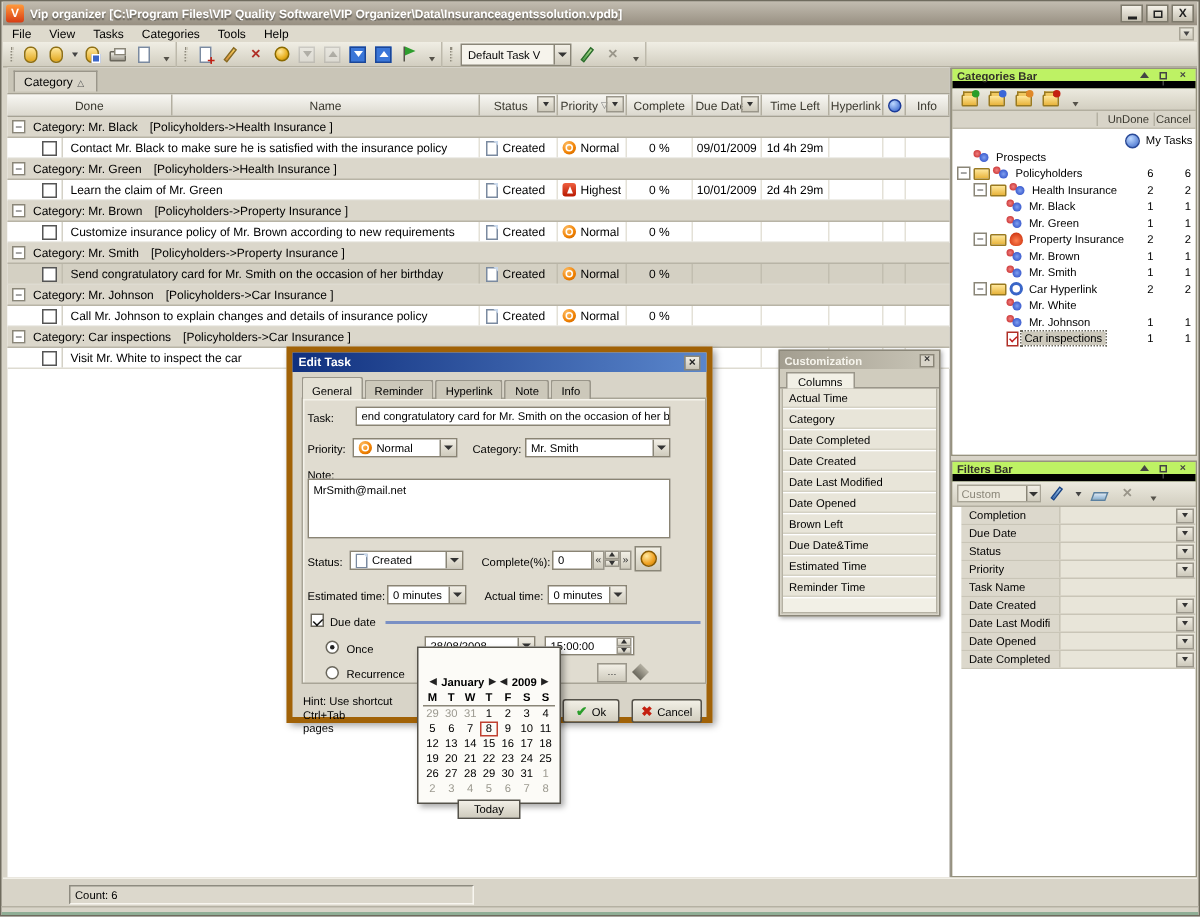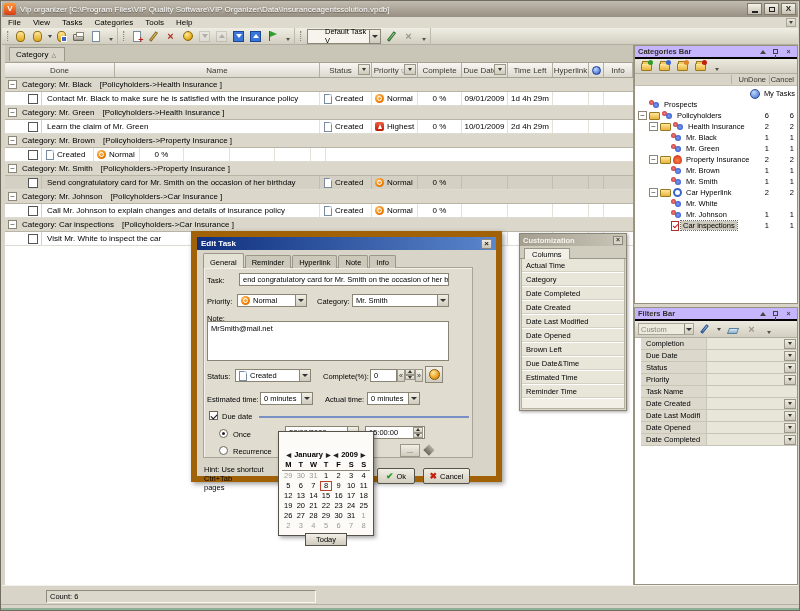--- a/index.html
+++ b/index.html
@@ -1,21 +1,21 @@
 <!DOCTYPE html>
 <html><head>
 <meta charset="utf-8">
 <style>
 *{margin:0;padding:0;box-sizing:border-box}
 body{font-family:"Liberation Sans",sans-serif;background:#6a6a6a;-webkit-font-smoothing:none}
 .window{position:relative;width:800px;height:611px;background:#d8d4c8;border:1px solid #6f6b5e;overflow:hidden;font-size:8px;color:#000}
 
 .titlebar{position:absolute;left:1px;top:0;right:1px;height:16px;background:linear-gradient(180deg,#c2bcb0,#978f81);display:flex;align-items:center;padding:0 2px}
 .app-icon{width:12px;height:12px;background:linear-gradient(#ff9a3c,#d83c14);border-radius:2px;color:#fff;font-weight:bold;font-size:8px;text-align:center;line-height:12px;flex:none}
-.title-text{color:#fff;font-weight:normal;font-size:8px;margin-left:4px;flex:1;white-space:nowrap;overflow:hidden;text-shadow:0 1px 1px rgba(0,0,0,.45)}
+.title-text{color:#fff;font-weight:bold;font-size:8px;margin-left:4px;flex:1;white-space:nowrap;overflow:hidden;text-shadow:0 1px 1px rgba(0,0,0,.45)}
 .winbtn{width:15px;height:12px;background:linear-gradient(#f4f1e8,#c6c1b2);border:1px solid #7e7a6c;margin-left:2px;display:inline-flex;align-items:center;justify-content:center;font-size:8px;font-weight:bold;color:#222;line-height:1}
 .g-min{width:6px;height:2px;background:#222;margin-top:6px}
 .g-res{width:6px;height:5px;border:1px solid #222}
 
 .menubar{position:absolute;left:1px;top:16px;right:1px;height:11px;background:#dedacd;display:flex;align-items:center;font-size:8px}
 .menu-item{padding:0 6px;line-height:11px}
 .menu-ovf{margin-left:auto;width:10px;height:9px;margin-right:2px;background:linear-gradient(#eceadf,#cfcbbd);border:1px solid #a8a496;display:flex;align-items:center;justify-content:center}
 .menu-ovf::after{content:'';border-left:2.5px solid transparent;border-right:2.5px solid transparent;border-top:3px solid #444}
 .toolbar{position:absolute;left:1px;top:27px;right:1px;height:17px;background:linear-gradient(#f0eee4,#d2cec0);border-bottom:1px solid #b2ae9f;display:flex;align-items:center}
 .tb-group{display:flex;align-items:center;height:17px;padding:0 2px;border-right:1px solid #bdb9ab}
@@ -45,21 +45,21 @@
 .ic.arrbox-down::after{content:'';border-left:3px solid transparent;border-right:3px solid transparent;border-top:4px solid #2a58b8}
 .ic.arrbox-up::after{content:'';border-left:3px solid transparent;border-right:3px solid transparent;border-bottom:4px solid #2a58b8}
 .ic.arrbox-down-blue{background:#3a76d8;border-color:#1a4698}
 .ic.arrbox-down-blue::after{content:'';border-left:3px solid transparent;border-right:3px solid transparent;border-top:4px solid #fff}
 .ic.arrbox-up-blue{background:#3a76d8;border-color:#1a4698}
 .ic.arrbox-up-blue::after{content:'';border-left:3px solid transparent;border-right:3px solid transparent;border-bottom:4px solid #fff}
 .ic.flag{width:11px;height:12px}
 .ic.flag::before{content:'';position:absolute;left:2px;top:1px;width:1px;height:10px;background:#55524a}
 .ic.flag::after{content:'';position:absolute;left:3px;top:1px;border-top:3px solid transparent;border-bottom:3px solid transparent;border-left:7px solid #2e9e2e}
 .ic.eraser{width:10px;height:6px;background:linear-gradient(#dce8f4,#8ab0d0);border:1px solid #5a80a0;transform:skewX(-20deg);margin-top:3px}
-.tb-combo{display:flex;align-items:center;height:15px;background:#f6f4ec;border:1px solid #8a8678;font-size:7.5px;padding-left:17px;width:74px;justify-content:space-between;margin:0 2px}
+.tb-combo{display:flex;align-items:center;height:15px;background:#f6f4ec;border:1px solid #8a8678;font-size:7.5px;padding-left:4px;width:74px;justify-content:space-between;margin:0 2px}
 .dd{width:11px;height:100%;background:linear-gradient(#f2efe6,#cfcbbd);border-left:1px solid #8a8678;display:flex;align-items:center;justify-content:center;flex:none}
 .dd::after{content:'';border-left:3px solid transparent;border-right:3px solid transparent;border-top:3px solid #333}
 
 .grid-region{position:absolute;left:4px;top:44px;width:629px;height:540px;background:#fff;border-right:1px solid #9a968a}
 .group-band{height:18px;background:#c9c5b7;border-bottom:1px solid #a6a294;padding:2px 0 0 4px}
 .group-tab{display:inline-flex;align-items:center;gap:3px;background:#d8d4c8;border:1px solid #9a968a;border-bottom:none;padding:2px 8px 2px 6px;font-size:8px}
 .sort-tri{font-size:6px;color:#555}
 .grid-header{height:15px;display:flex;background:linear-gradient(#f8f7f3,#dbd8ce);border-bottom:1px solid #a6a294;font-size:8px;color:#3a382f}
 .gh-cell{display:flex;align-items:center;justify-content:center;border-right:1px solid #b3af a1}
 .gh-cell{border-right:1px solid #b3afa1;position:relative;gap:2px}
@@ -86,21 +86,21 @@
 .orb{width:9px;height:9px;border-radius:50%;background:radial-gradient(circle at 35% 30%,#ffc06a,#f08000 60%,#b85800);position:relative;flex:none}
 .orb::after{content:'';position:absolute;inset:2px;border:1px solid #fff;border-radius:50%}
 .prio-sq{width:9px;height:9px;border-radius:2px;background:linear-gradient(#f06040,#b81800);position:relative;flex:none}
 .prio-sq::after{content:'';position:absolute;left:2.5px;top:2px;border-left:2px solid transparent;border-right:2px solid transparent;border-bottom:5px solid #fff}
 .c-complete{width:44px}.c-due{width:46px}.c-left{width:45px}.c-link{width:36px}.c-orbcol{width:15px}.c-info{flex:1;border-right:none}
 
 .right-col{position:absolute;left:633px;top:44px;width:164px;height:540px}
 .panel{position:absolute;left:0;width:164px;background:#d8d4c8;border:1px solid #96927f;display:flex;flex-direction:column}
 .categories-panel{top:0;height:259px}
 .filters-panel{top:262px;height:278px}
-.panel-title{height:13px;background:#c4b5fd;border-bottom:2px solid #000000;display:flex;align-items:center;padding:0 3px;font-size:7.5px;font-weight:bold;color:#33312a;flex:none}
+.panel-title{height:13px;background:#bef264;border-bottom:5px solid #000000;display:flex;align-items:center;padding:0 3px;font-size:7.5px;font-weight:bold;color:#33312a;flex:none}
 .pt-btns{margin-left:auto;display:flex;gap:2px;align-items:center}
 .pt-btn{width:11px;height:10px;display:flex;align-items:center;justify-content:center;font-size:7px;color:#444;font-weight:bold}
 .tri-up{border-left:3px solid transparent;border-right:3px solid transparent;border-bottom:4px solid #444}
 .pin-icon{width:5px;height:5px;border:1px solid #444;position:relative;display:inline-block}
 .pin-icon::after{content:'';position:absolute;left:1px;top:5px;width:1px;height:3px;background:#444}
 .cat-toolbar{height:15px;background:linear-gradient(#eceadf,#d3cfc1);border-bottom:1px solid #b2ae9f;display:flex;align-items:center;padding-left:3px;gap:1px;flex:none}
 .cfold{width:11px;height:8px;background:linear-gradient(#ffe79a,#e8b43c);border:1px solid #9a7a20;border-radius:1px;margin-top:2px;position:relative;display:inline-block}
 .cfold::before{content:'';position:absolute;top:-3px;left:0;width:5px;height:2px;background:#f0c860;border:1px solid #9a7a20;border-bottom:none}
 .cfold::after{content:'';position:absolute;right:-2px;top:-4px;width:5px;height:5px;border-radius:50%}
 .b-new::after{background:#2a9e2a}.b-sub::after{background:#3a66d8}.b-edit::after{background:#e08828}.b-del::after{background:#c42010}
@@ -143,21 +143,21 @@
 .bottom-frame::after{content:'';position:absolute;left:0;right:0;bottom:0;height:2px;background:#8fae96}
 
 .customization{position:absolute;left:518px;top:232px;width:108px;height:178px;background:#d8d4c8;border:1px solid #8a8678;box-shadow:1px 1px 3px rgba(0,0,0,.35);z-index:40;display:flex;flex-direction:column}
 .cz-title{height:12px;background:linear-gradient(90deg,#a39e90,#c9c5b7);color:#f6f4ec;font-weight:bold;font-size:7.5px;display:flex;align-items:center;padding:0 3px;flex:none}
 .cz-close{margin-left:auto;width:10px;height:9px;background:#d8d4c8;border:1px solid #8a8678;font-size:7px;line-height:6px;text-align:center;color:#333;font-weight:bold}
 .cz-tabrow{height:13px;padding-left:3px;background:#d0ccbe;position:relative;border-bottom:1px solid #9a968a;flex:none}
 .cz-tab{position:absolute;left:4px;top:2px;bottom:-1px;background:#f2f0e6;border:1px solid #9a968a;border-bottom:none;padding:0 7px;font-size:7.5px;display:flex;align-items:center}
 .cz-list{flex:1;background:#f2f0e6;border:1px solid #b5b1a3;border-top:none;margin:0 1px 1px 1px;overflow:hidden}
 .cz-item{height:14px;border-bottom:1px solid #fff;box-shadow:inset 0 -1px 0 #d4d1c4;display:flex;align-items:center;padding-left:4px;font-size:7.5px;background:#e8e5d9}
 
-.dialog{position:absolute;left:190px;top:230px;width:311px;height:251px;background:#d8d4c8;border:6px solid #a16207;box-shadow:2px 2px 5px rgba(0,0,0,.4);z-index:50;font-size:8px}
+.dialog{position:absolute;left:190px;top:230px;width:284px;height:251px;background:#d8d4c8;border:4px solid #a16207;box-shadow:2px 2px 5px rgba(0,0,0,.4);z-index:50;font-size:8px}
 .dlg-title{height:13px;background:linear-gradient(90deg,#10307e,#5a86cc);color:#fff;font-weight:bold;display:flex;align-items:center;padding:0 4px;font-size:8px}
 .dlg-close{margin-left:auto;width:11px;height:10px;background:linear-gradient(#f0ede3,#c9c4b6);border:1px solid #8a8678;color:#222;font-size:8px;line-height:8px;text-align:center;font-weight:bold}
 .dlg-tabs{position:absolute;left:6px;top:18px;height:13px;display:flex;z-index:2}
 .dlg-tab{padding:0 6px;border:1px solid #9a968a;border-bottom:none;background:#ccc8ba;display:flex;align-items:center;font-size:7.5px;margin-right:1px;border-radius:2px 2px 0 0}
 .dlg-tab.active{background:#e4e1d5;position:relative;margin-top:-2px;padding-top:2px}
 .dlg-page{position:absolute;left:6px;top:30px;width:270px;height:191px;border:1px solid #a8a496;background:#e0dcd0;box-shadow:inset 1px 1px 0 #f4f2ea}
 .dlg .lbl,.dlg-abs{position:absolute;font-size:7.5px}
 .field{position:absolute;height:13px;background:#fff;border:1px solid #8a8474;font-size:7.5px;display:flex;align-items:center;padding-left:3px;overflow:hidden;white-space:nowrap}
 .combo{position:absolute;height:13px;background:#fff;border:1px solid #8a8474;display:flex;align-items:center;font-size:7.5px;padding-left:3px;white-space:nowrap;overflow:hidden}
 .combo .flex{flex:1;overflow:hidden;display:flex;align-items:center;gap:3px}
@@ -379,20 +379,21 @@
         </div>
         <div class="row cat">
           <span class="expandbox">−</span>
           <span class="cat-label">Category: Mr. Brown</span>
           <span class="cat-path">[Policyholders-&gt;Property Insurance ]</span>
         </div>
         <div class="row task">
           <div class="cell c-done">
             <span class="checkbox"></span>
           </div>
+          <div class="cell c-name">Customize insurance policy of Mr. Brown according to new requirements</div>
           <div class="cell c-status">
             <span class="doc-icon"></span>
             <span>Created</span>
           </div>
           <div class="cell c-priority">
             <span class="orb"></span>
             <span>Normal</span>
           </div>
           <div class="cell c-complete">0 %</div>
           <div class="cell c-due"></div>

